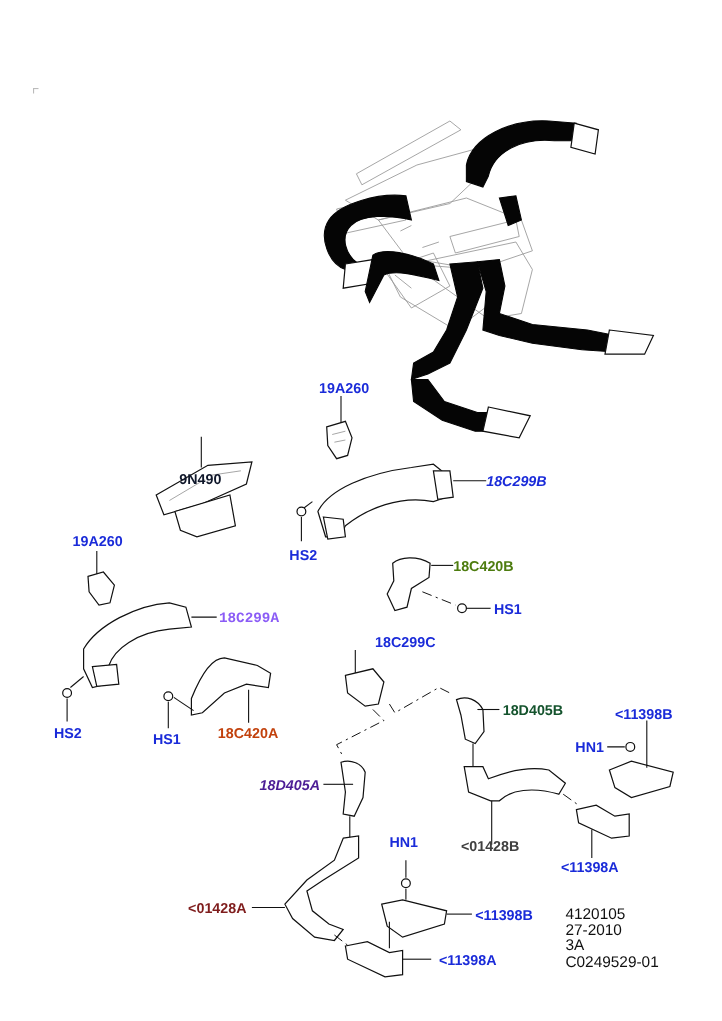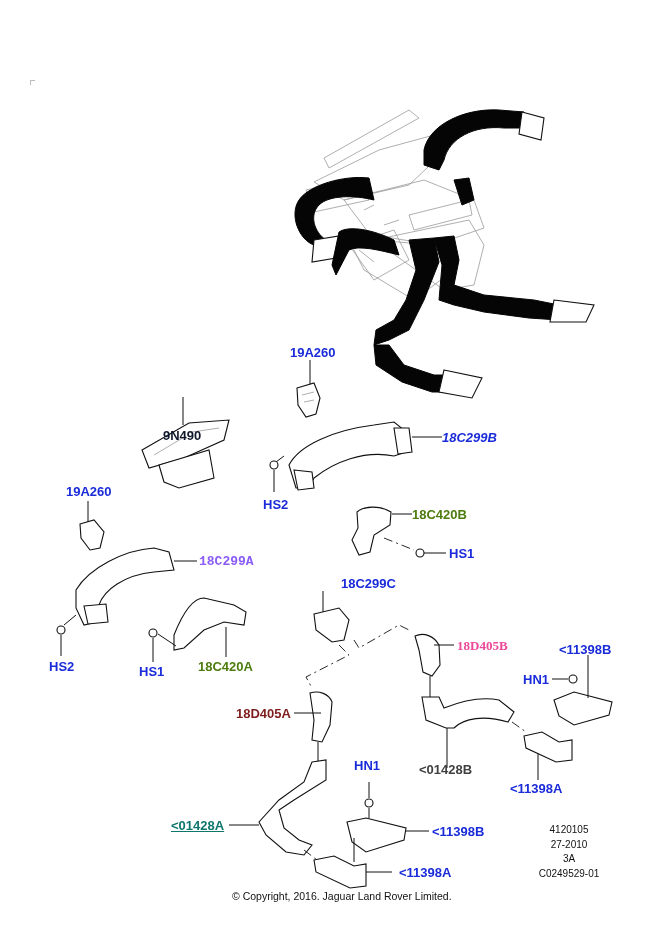--- a/index.html
+++ b/index.html
@@ -1,19 +1,19 @@
 <!DOCTYPE html>
 <html><head>
   <meta charset="utf-8">
   <style>
     html, body { margin: 0; padding: 0; background: #ffffff; }
     body { width: 656px; height: 928px; position: relative; overflow: hidden; font-family: "Liberation Sans", sans-serif; }
     .canvas { position: absolute; left: 14px; top: 0; width: 656px; height: 652px; }
     .lbl { position: absolute; color: #1a2bd9; font-weight: bold; font-size: 13px; line-height: 14px; white-space: nowrap; }
-    .meta { position: absolute; right: 46px; top: 823px; width: 110px; text-align: center; font-size: 10px; line-height: 14.5px; color: #111; }
+    .meta { position: absolute; right: 46px; top: 823px; width: 110px; font-size: 14px; line-height: 14.5px; color: #111; }
     .meta div { white-space: nowrap; }
     .copyright { position: absolute; left: 218px; top: 890px; font-size: 10.5px; color: #111; white-space: nowrap; }
     .corner { position: absolute; left: 16px; top: 80px; width: 4px; height: 4px; border-left: 1px solid #bbb; border-top: 1px solid #bbb; }
     svg .blk { fill: #050505; stroke: #050505; }
     svg .part { fill: #ffffff; stroke: #111; stroke-width: 1.1; }
     svg .lite { fill: none; stroke: #9a9a9a; stroke-width: 0.8; }
     svg .lead { stroke: #111; stroke-width: 1; fill: none; }
     svg .dash { stroke: #111; stroke-width: 0.9; fill: none; stroke-dasharray: 9 4 2 4; }
   </style>
 </head>
@@ -166,35 +166,34 @@
 
   <span class="lbl" style="left: 276px; top: 346px; color: rgb(26, 43, 217);">19A260</span>
   <span class="lbl" style="left: 428px; top: 431px; color: rgb(26, 43, 217); font-style: italic;">18C299B</span>
   <span class="lbl" style="left: 249px; top: 498px; color: rgb(26, 43, 217);">HS2</span>
   <span class="lbl" style="left: 149px; top: 384px; color: #0f172a; margin-top: 45px;">9N490</span>
   <span class="lbl" style="left: 398px; top: 508px; color: #4d7c0f;">18C420B</span>
   <span class="lbl" style="left: 435px; top: 547px; color: rgb(26, 43, 217);">HS1</span>
   <span class="lbl" style="left: 52px; top: 485px; color: rgb(26, 43, 217);">19A260</span>
   <span class="lbl" style="left: 185px; top: 555px; color: #8b5cf6; font-family: Liberation Mono, monospace;">18C299A</span>
   <span class="lbl" style="left: 282px; top: 577px; color: rgb(26, 43, 217); margin-left: 45px;">18C299C</span>
-  <span class="lbl" style="left: 443px; top: 639px; color: #ec4899; font-family: Liberation Serif, serif;">18D405B</span>
+  <span class="lbl" style="left: 443px; top: 639px; color: #14532d;">18D405B</span>
   <span class="lbl" style="left: 545px; top: 643px; color: rgb(26, 43, 217);">&lt;11398B</span>
   <span class="lbl" style="left: 509px; top: 673px; color: rgb(26, 43, 217);">HN1</span>
   <span class="lbl" style="left: 35px; top: 660px; color: rgb(26, 43, 217);">HS2</span>
   <span class="lbl" style="left: 125px; top: 665px; color: rgb(26, 43, 217);">HS1</span>
-  <span class="lbl" style="left: 184px; top: 660px; color: #4d7c0f;">18C420A</span>
-  <span class="lbl" style="left: 222px; top: 707px; color: #7f1d1d;">18D405A</span>
+  <span class="lbl" style="left: 184px; top: 660px; color: #c2410c;">18C420A</span>
+  <span class="lbl" style="left: 222px; top: 707px; color: #4c1d95; font-style: italic;">18D405A</span>
   <span class="lbl" style="left: 405px; top: 763px; color: #404040;">&lt;01428B</span>
   <span class="lbl" style="left: 496px; top: 782px; color: rgb(26, 43, 217);">&lt;11398A</span>
   <span class="lbl" style="left: 340px; top: 759px; color: rgb(26, 43, 217);">HN1</span>
-  <span class="lbl" style="left: 157px; top: 819px; color: #0f766e; text-decoration: underline;">&lt;01428A</span>
+  <span class="lbl" style="left: 157px; top: 819px; color: #7f1d1d;">&lt;01428A</span>
   <span class="lbl" style="left: 418px; top: 825px; color: rgb(26, 43, 217);">&lt;11398B</span>
   <span class="lbl" style="left: 385px; top: 866px; color: rgb(26, 43, 217);">&lt;11398A</span>
 
   <div class="meta">
     <div>4120105</div>
     <div>27-2010</div>
     <div>3A</div>
     <div>C0249529-01</div>
   </div>
 
-  <div class="copyright">© Copyright, 2016. Jaguar Land Rover Limited.</div>
 </div>
 
 </body></html>

